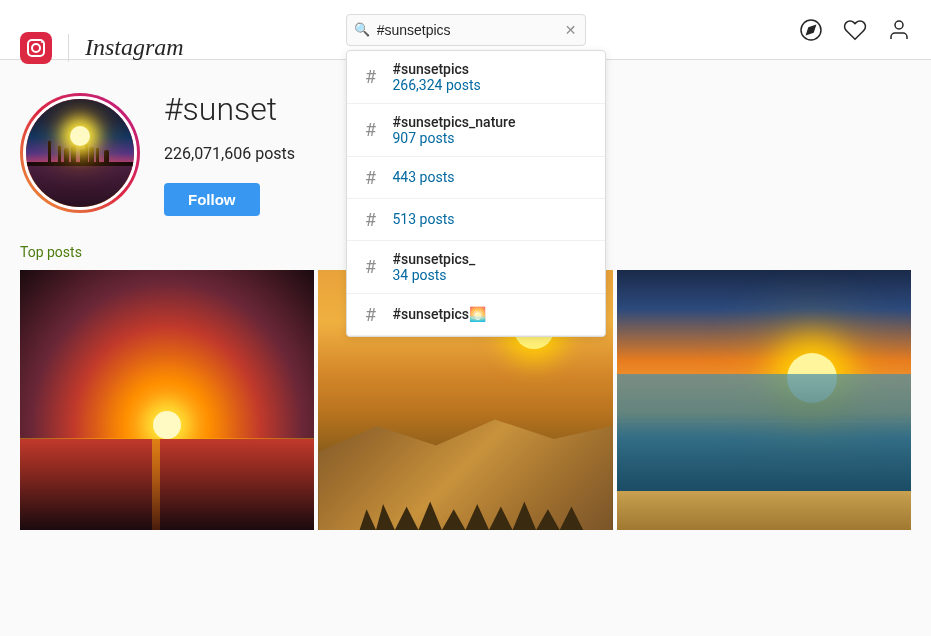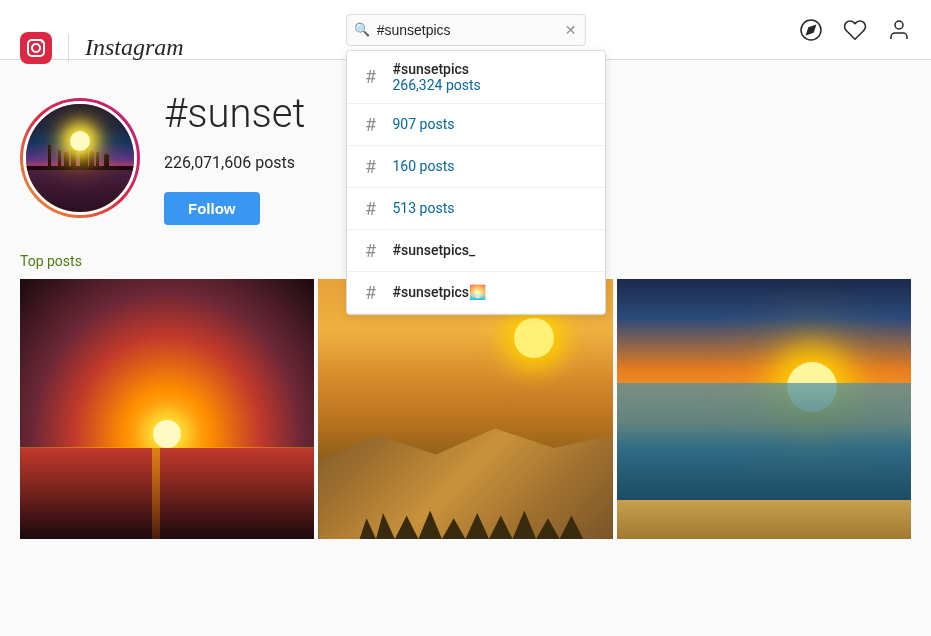--- a/index.html
+++ b/index.html
@@ -174,21 +174,21 @@
     }
     .avatar-sunset-img {
       width: 100%;
       height: 100%;
       background: linear-gradient(to bottom, #1a1a2e 0%, #16213e 20%, #0f3460 35%, #533483 50%, #e94560 65%, #f5a623 80%, #f7c948 100%);
       position: relative;
     }
 
     .profile-info { flex: 1; }
     .profile-hashtag {
-      font-size: 40px;
+      font-size: 32px;
       font-weight: 300;
       color: #262626;
       margin-bottom: 16px;
     }
     .profile-posts-count {
       font-size: 16px;
       color: #262626;
       margin-bottom: 20px;
     }
     .follow-btn {
@@ -352,39 +352,41 @@
         <div class="dropdown-item">
           <span class="dropdown-hash">#</span>
           <div class="dropdown-text">
             <div class="dropdown-tag-name">#sunsetpics</div>
             <div class="dropdown-tag-count">266,324 posts</div>
           </div>
         </div>
         <div class="dropdown-item">
           <span class="dropdown-hash">#</span>
           <div class="dropdown-text">
+            <div class="dropdown-tag-name">#sunsetpics_nature</div>
             <div class="dropdown-tag-count">907 posts</div>
           </div>
         </div>
         <div class="dropdown-item">
           <span class="dropdown-hash">#</span>
           <div class="dropdown-text">
-            <div class="dropdown-tag-count">160 posts</div>
+            <div class="dropdown-tag-count">443 posts</div>
           </div>
         </div>
         <div class="dropdown-item">
           <span class="dropdown-hash">#</span>
           <div class="dropdown-text">
             <div class="dropdown-tag-count">513 posts</div>
           </div>
         </div>
         <div class="dropdown-item">
           <span class="dropdown-hash">#</span>
           <div class="dropdown-text">
             <div class="dropdown-tag-name">#sunsetpics_</div>
+            <div class="dropdown-tag-count">34 posts</div>
           </div>
         </div>
         <div class="dropdown-item">
           <span class="dropdown-hash">#</span>
           <div class="dropdown-text">
             <div class="dropdown-tag-name">#sunsetpics🌅</div>
             <div class="dropdown-tag-count"></div>
           </div>
         </div>
       </div>

